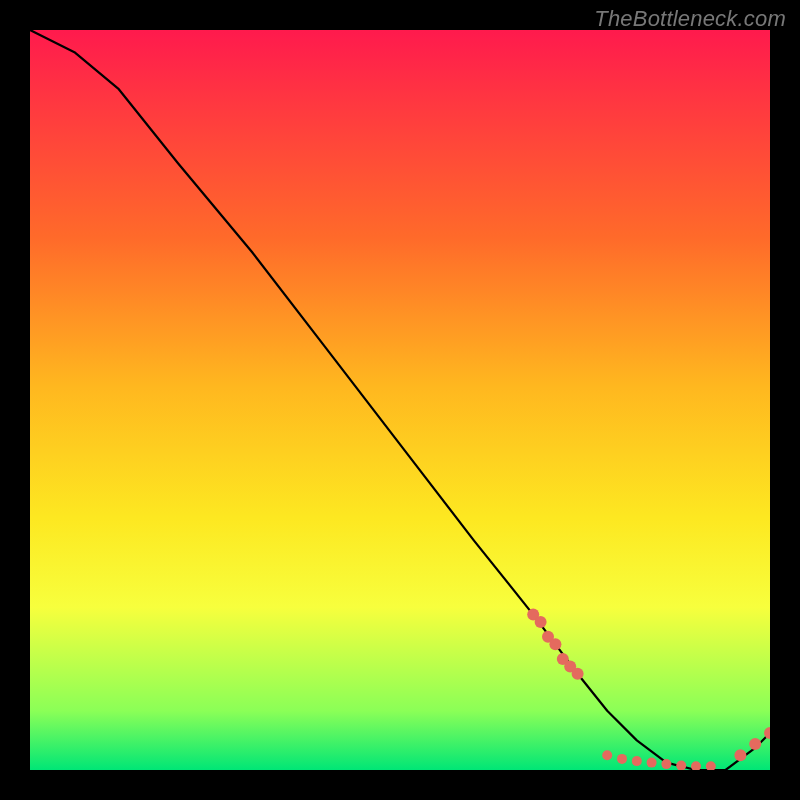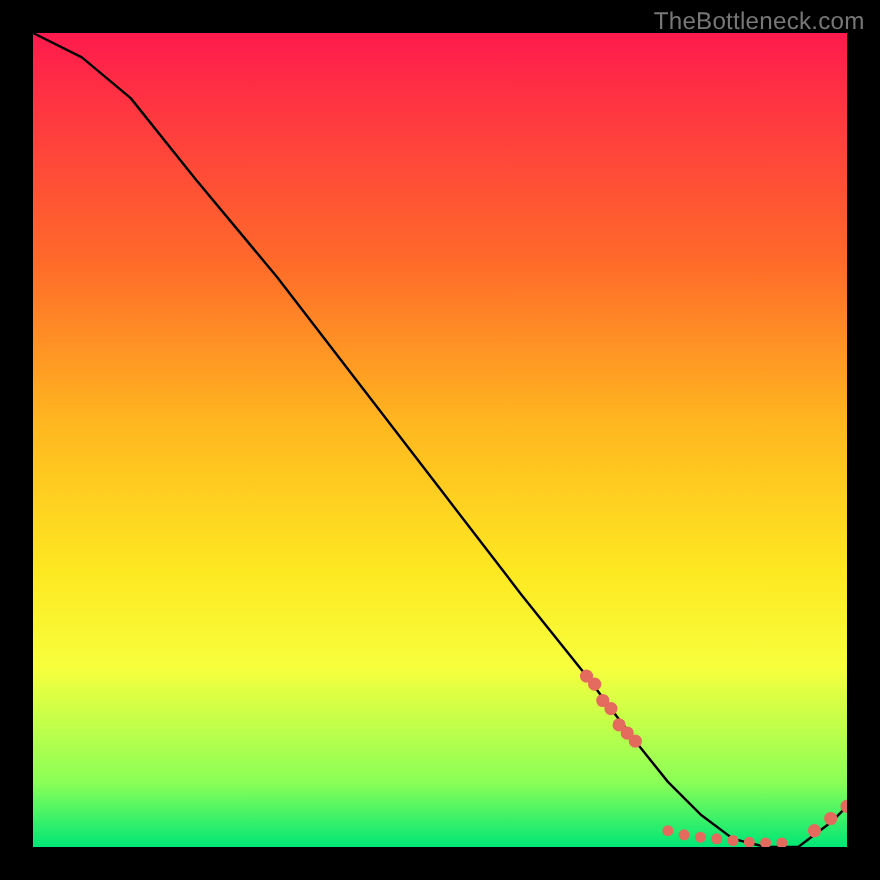--- a/index.html
+++ b/index.html
@@ -9,20 +9,21 @@
     height: 800px;
     background: #000;
     font-family: Arial, Helvetica, sans-serif;
     overflow: hidden;
   }
   .frame {
     position: relative;
     width: 800px;
     height: 800px;
     background: #000;
+    font-style: italic;
   }
   .plot {
     position: absolute;
     left: 30px;
     top: 30px;
     width: 740px;
     height: 740px;
     
     background: linear-gradient(
       to bottom,

